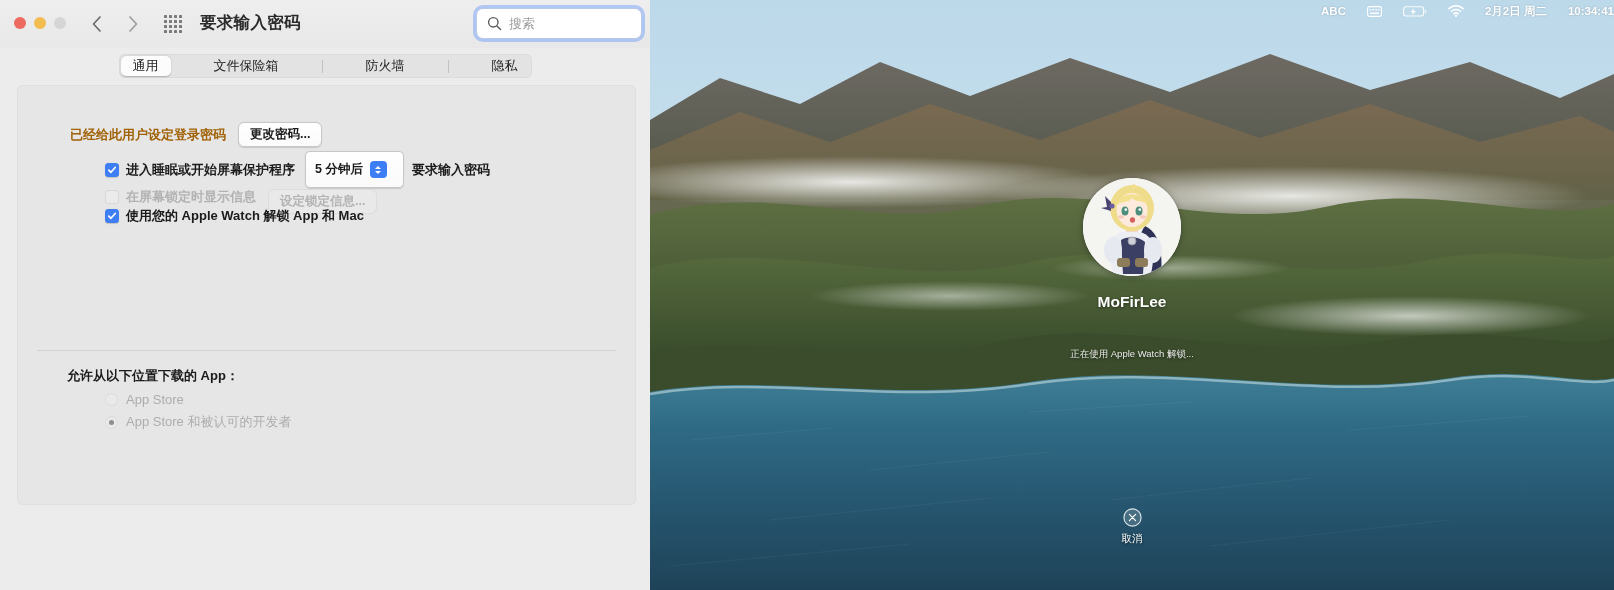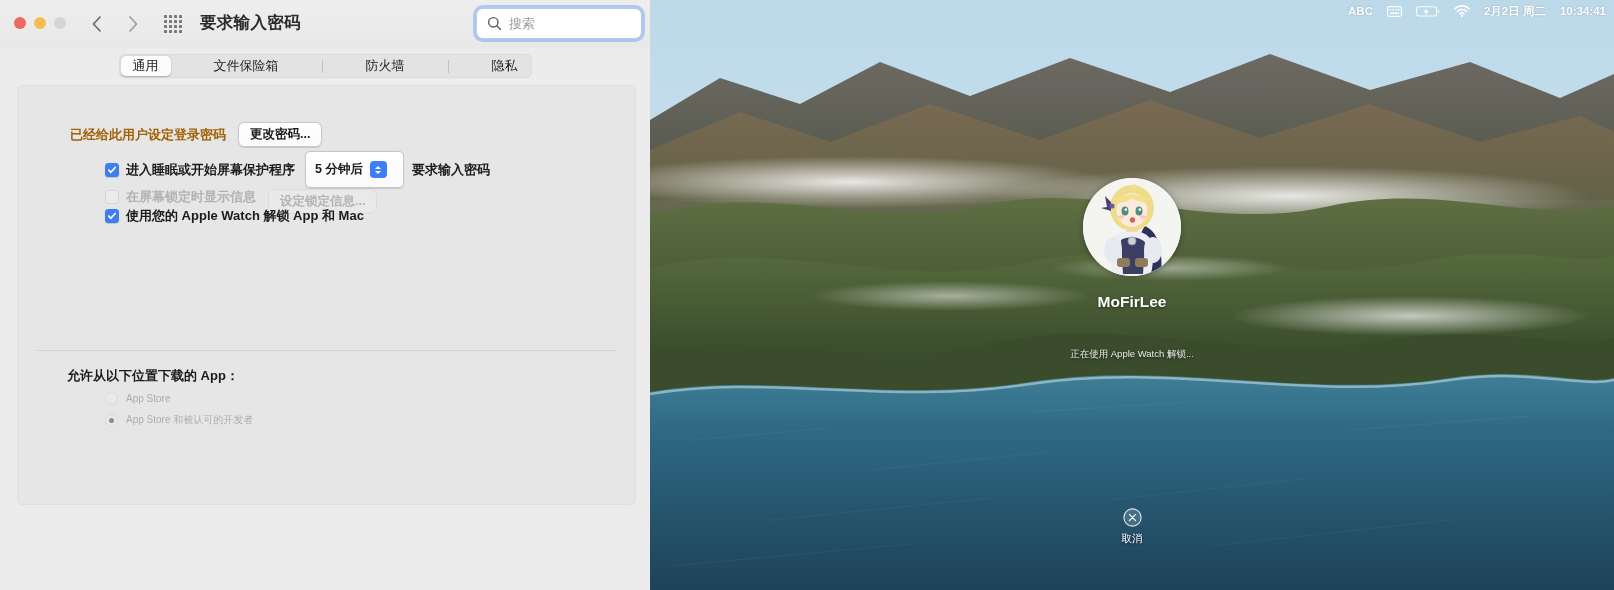--- a/index.html
+++ b/index.html
@@ -123,35 +123,35 @@
   .radiorow { position: absolute; left: 88px; display: flex; align-items: center; }
   #rad1 { top: 307px; }
   #rad2 { top: 328px; }
   .radio {
     width: 13px; height: 13px; border-radius: 50%; flex: none; margin-right: 8px;
     background: #e9e9e9; box-shadow: inset 0 0 0 1px #dadada;
     display: flex; align-items: center; justify-content: center;
   }
   .radio .dot { width: 5px; height: 5px; border-radius: 50%; background: #8d8d8d; display: none; }
   .radio.selected .dot { display: block; }
-  .radiolabel { font-size: 10px; color: #adadad; white-space: nowrap; }
+  .radiolabel { font-size: 13px; color: #adadad; white-space: nowrap; }
 
   
   #bottombar { position: absolute; left: 0; top: 505px; width: 650px; height: 85px; }
 
   
   #lockscreen {
     position: absolute; left: 650px; top: 0; width: 964px; height: 590px; overflow: hidden;
   }
   #wallpaper { position: absolute; inset: 0; }
 
   #menubar {
     position: absolute; left: 0; top: 0; width: 100%; height: 22px;
     display: flex; justify-content: flex-end;
-    padding-right: 8px; gap: 14px;
+    padding-right: 0; gap: 21px;
     color: #ffffff; font-size: 11.5px; font-weight: 600;
     text-shadow: 0 0 2px rgba(0,0,0,.25);
   }
   .mb-item { display: flex; align-items: center; gap: 4px; white-space: nowrap; }
 
   #login-box {
     position: absolute; left: 0; right: 0; top: 178px;
     display: flex; flex-direction: column; align-items: center;
   }
   #avatar {

